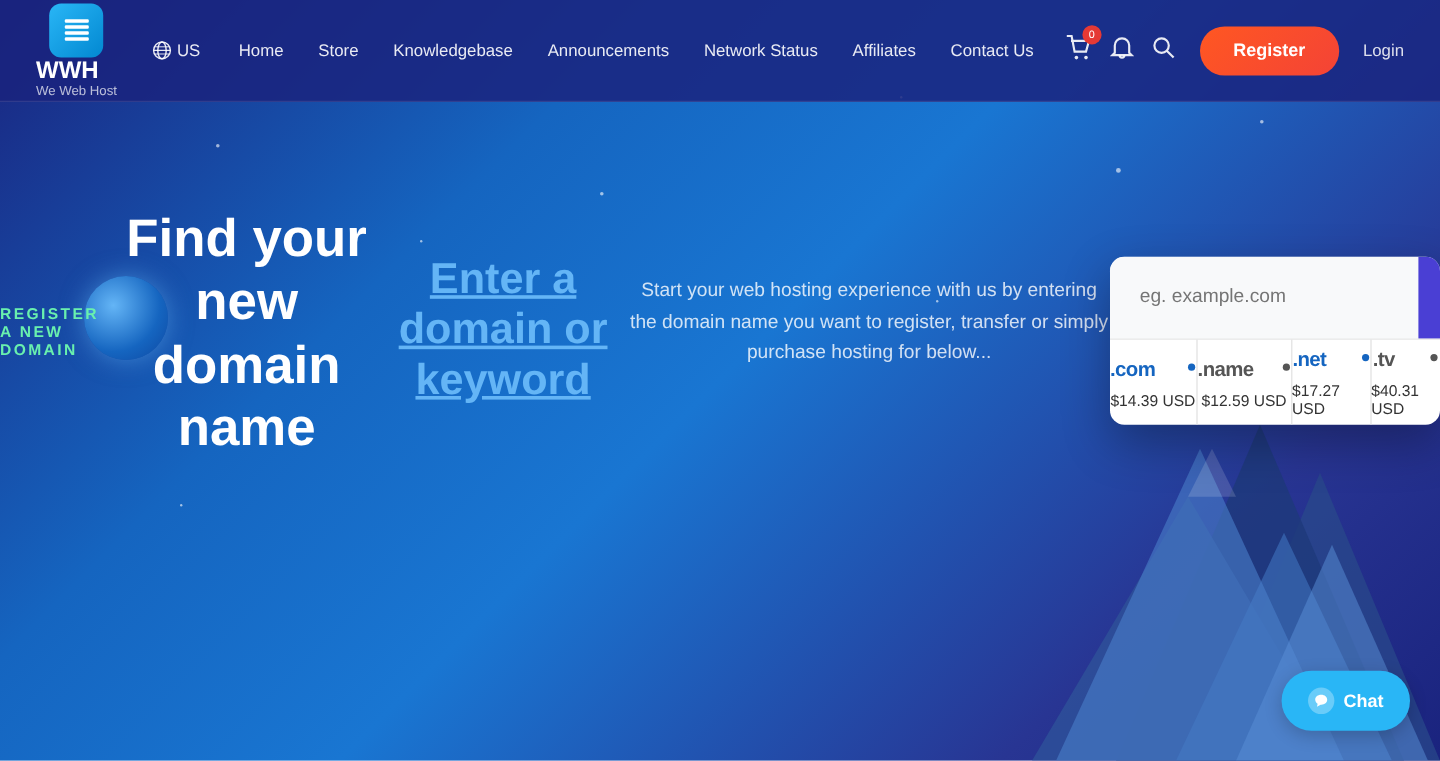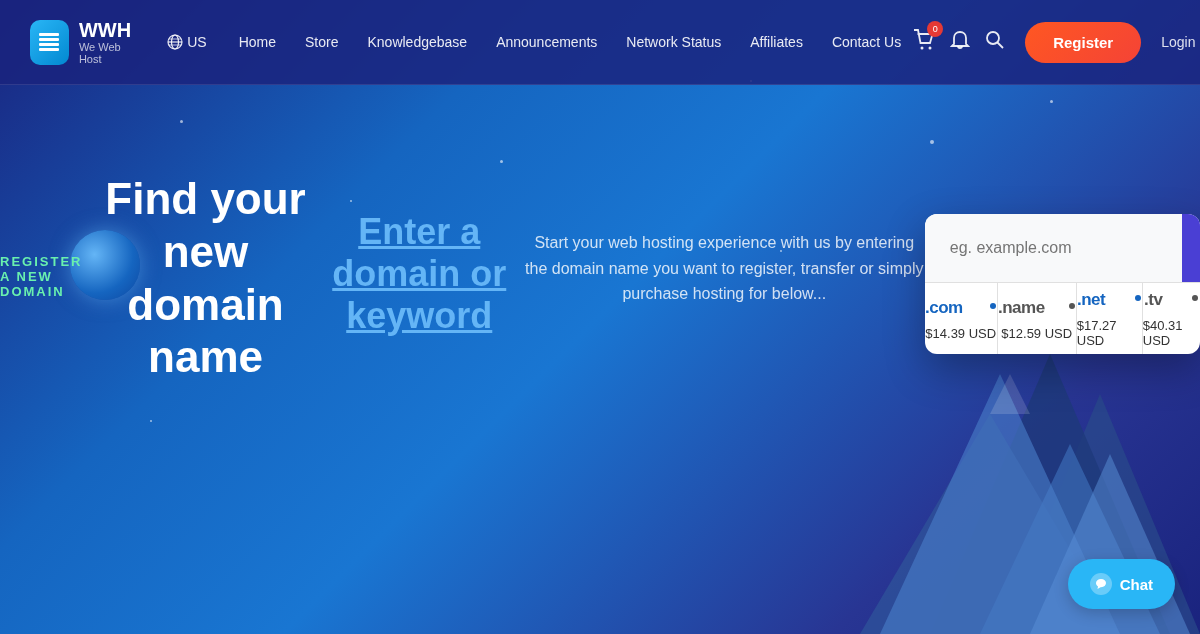--- a/index.html
+++ b/index.html
@@ -46,22 +46,22 @@
       align-items: center;
       padding: 0 30px;
       height: 85px;
       background: rgba(26, 35, 126, 0.85);
       border-bottom: 1px solid rgba(255,255,255,0.1);
     }
 
     .logo-box {
       display: flex;
       align-items: center;
-      gap: 10px;
       margin-right: 30px;
+      flex-direction: column;
     }
 
     .logo-icon {
       width: 45px;
       height: 45px;
       background: linear-gradient(135deg, #29b6f6, #0288d1);
       border-radius: 10px;
       display: flex;
       align-items: center;
       justify-content: center;

